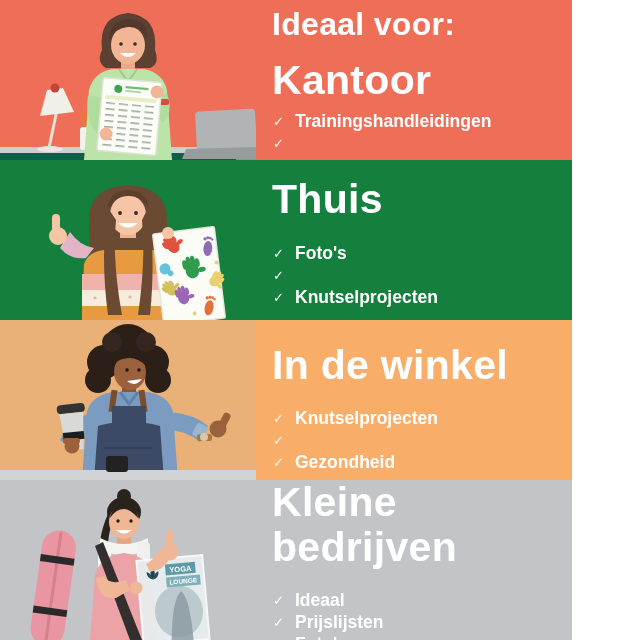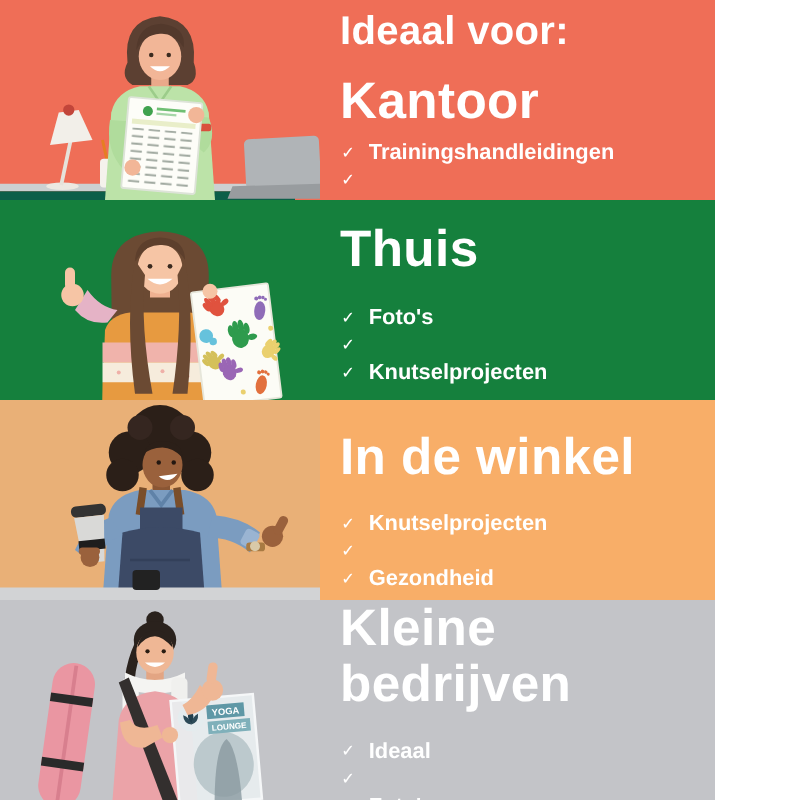--- a/index.html
+++ b/index.html
@@ -336,20 +336,21 @@
     </div>
     <div class="content">
       <h2 class="h-section">Kleine bedrijven</h2>
       <ul class="checklist">
         <li>
           <span class="check">✓</span>
           <span>Ideaal</span>
         </li>
         <li>
           <span class="check">✓</span>
+          <span>Prijslijsten</span>
         </li>
         <li>
           <span class="check">✓</span>
           <span>Foto's</span>
         </li>
       </ul>
     </div>
   </section>
 
 </div>

